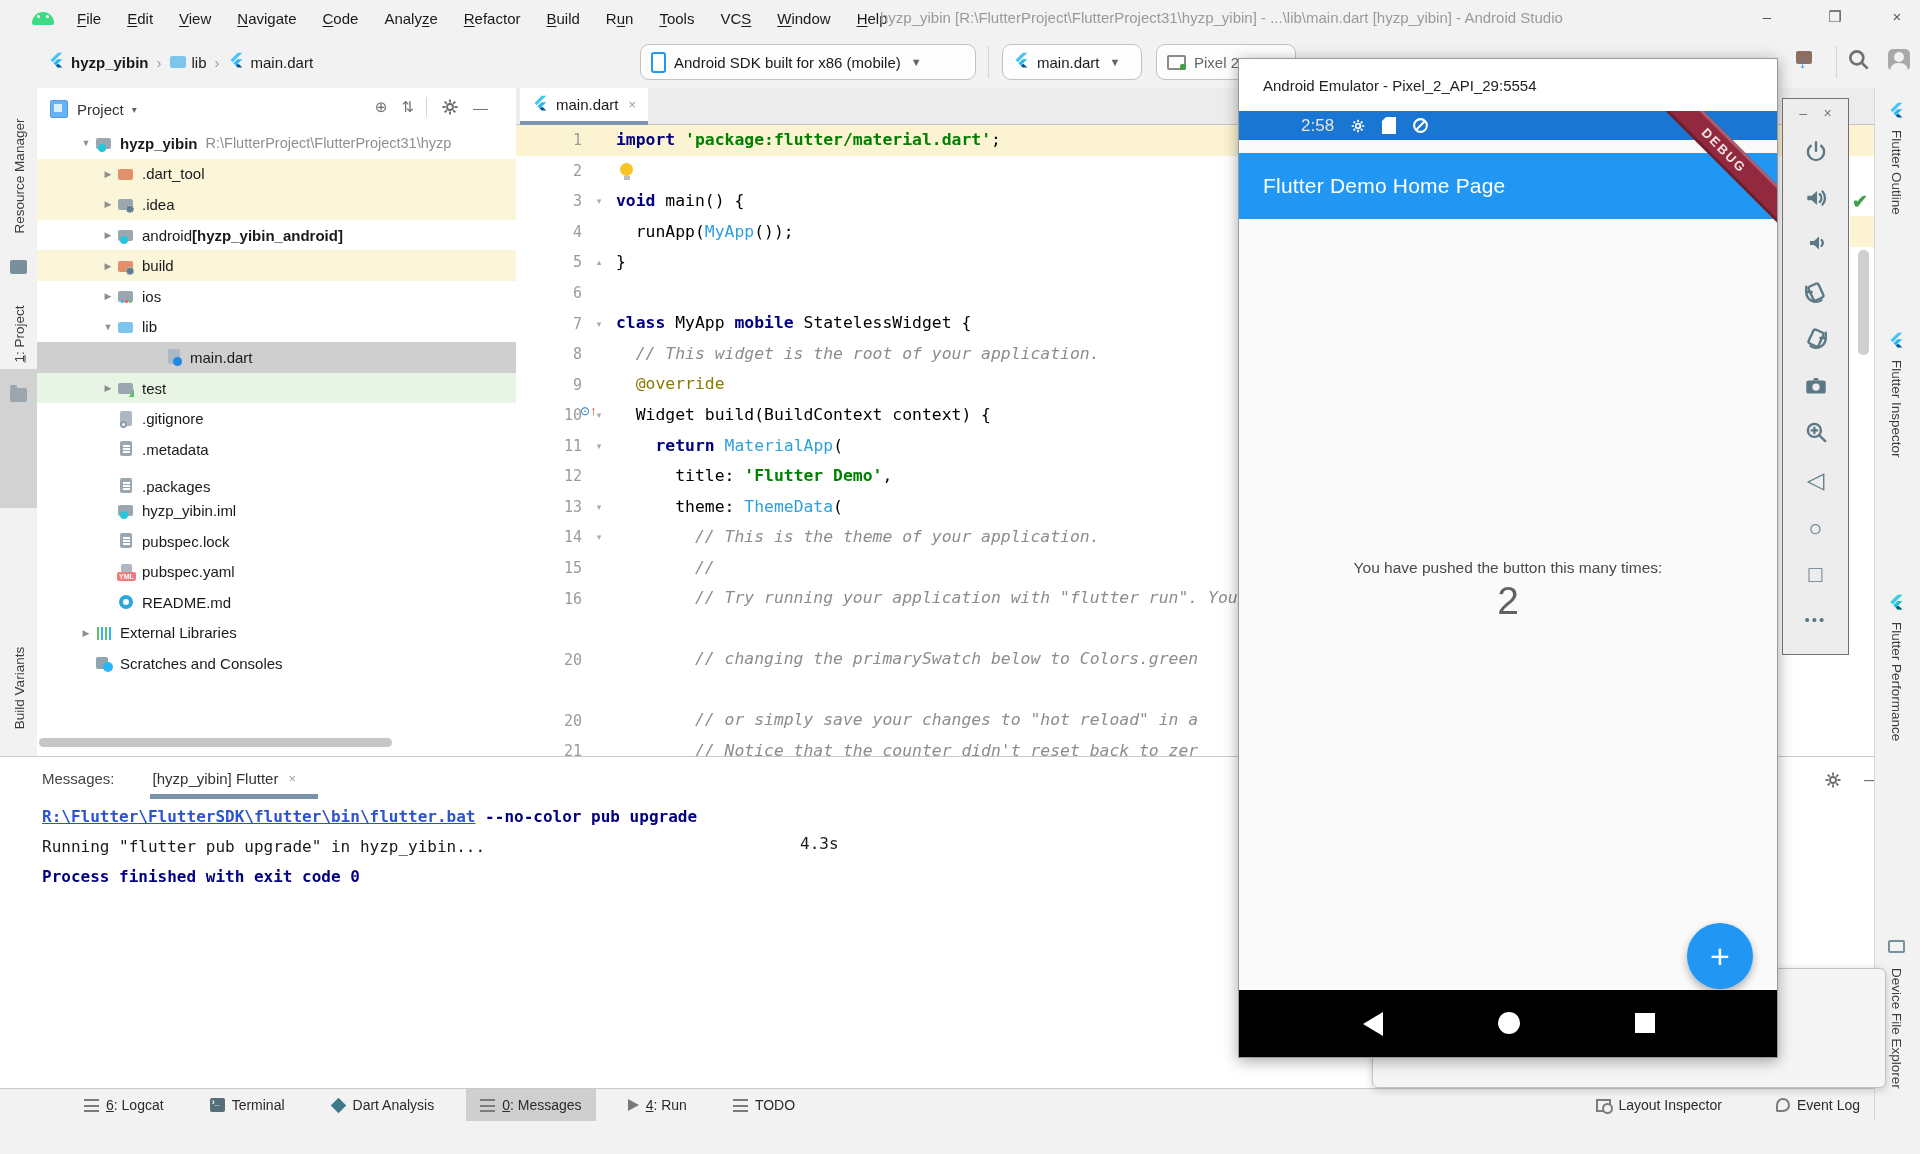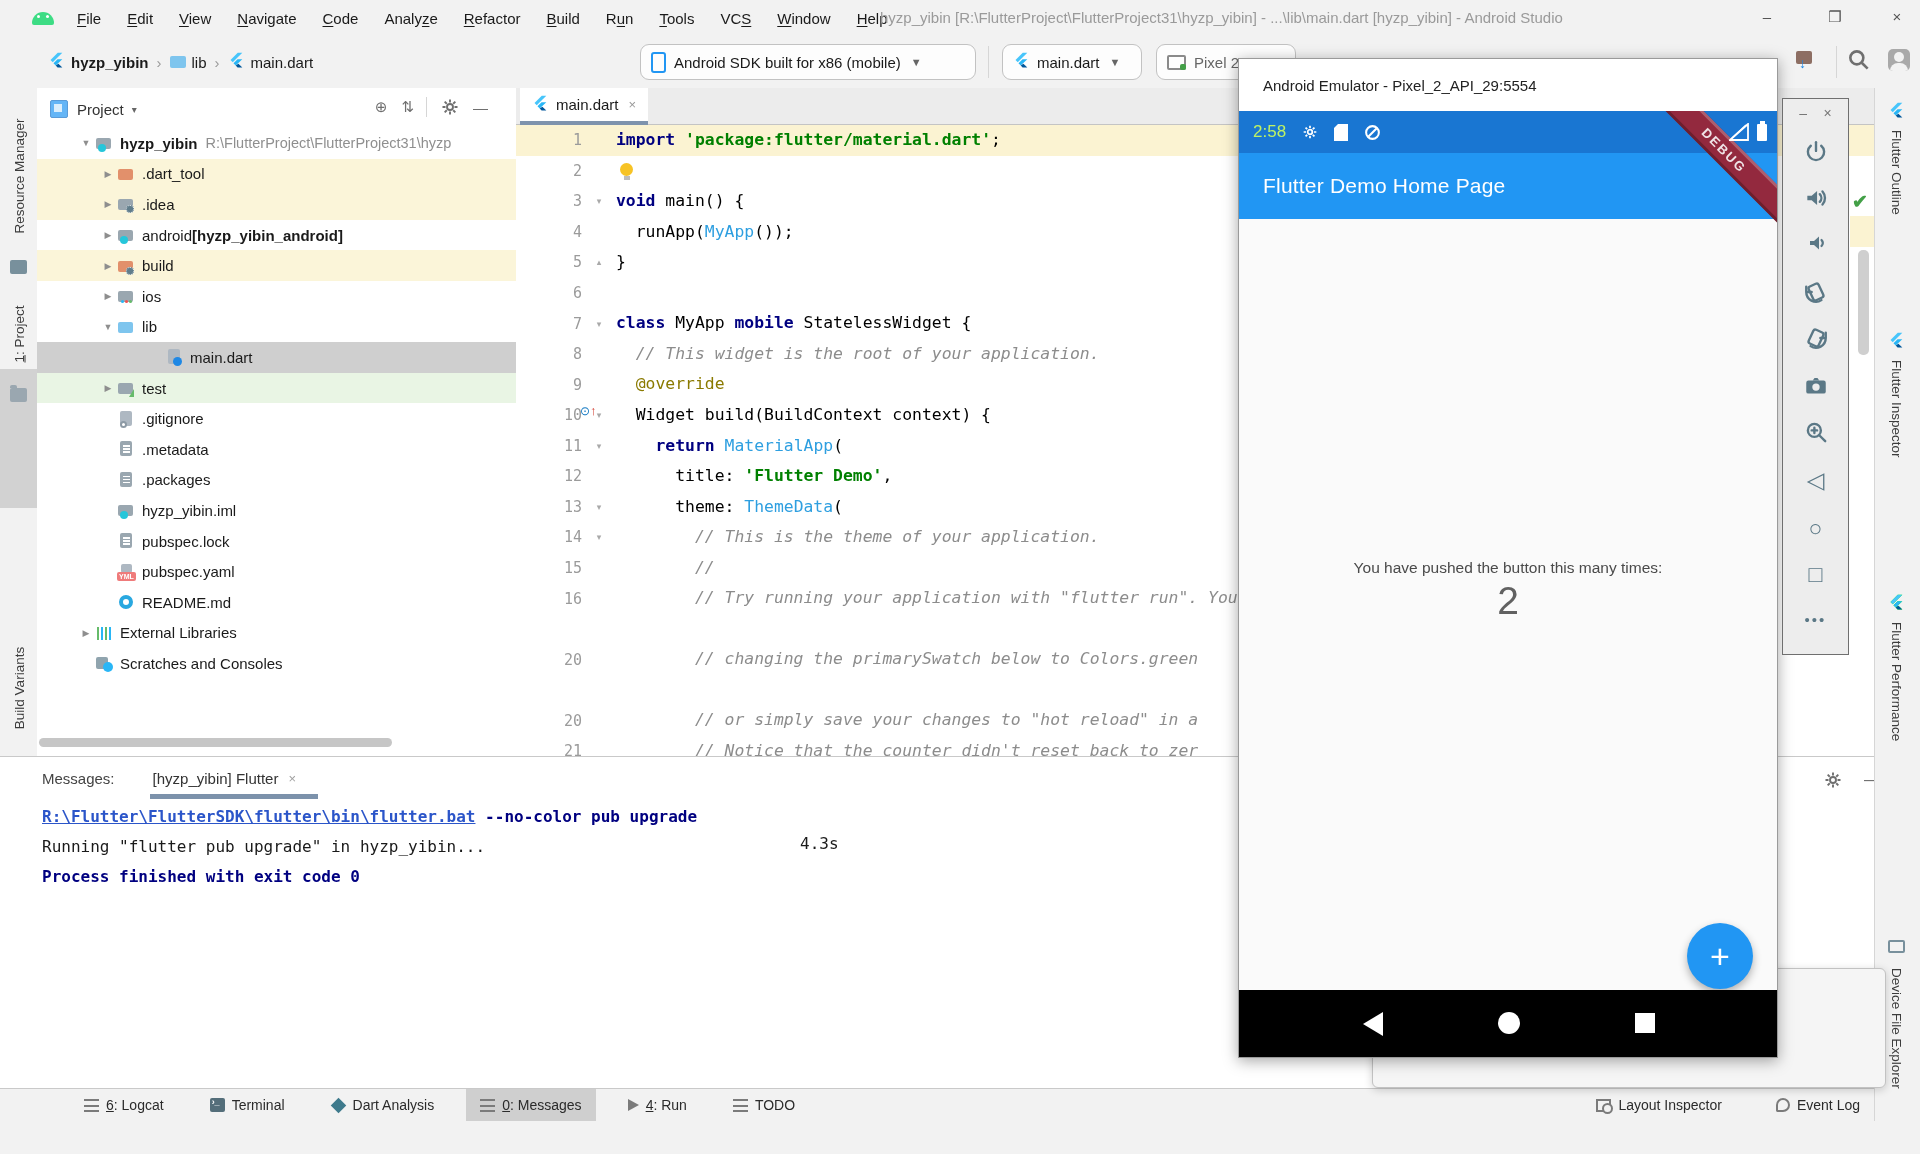--- a/index.html
+++ b/index.html
@@ -133,21 +133,21 @@
   .rt-item{position:absolute;left:14px;writing-mode:vertical-rl;font-size:13.5px;color:#3c3c3c;white-space:nowrap;}
   .rt-ico{position:absolute;left:13px;width:17px;height:17px;}
   .dev-ico{border:2px solid #78909C;border-radius:2px;width:13px;height:9px;box-sizing:content-box;}
   
   #gray-panel{left:1372px;top:968px;width:512px;height:118px;background:#f5f5f5;border:1px solid #c2c2c2;border-radius:6px;box-shadow:0 2px 8px rgba(0,0,0,.18);}
   
   #emu-win{left:1238px;top:58px;width:540px;height:1000px;background:#fff;border:1px solid #9a9a9a;box-sizing:border-box;box-shadow:0 3px 14px rgba(0,0,0,.35);}
   #emu-title{position:absolute;left:0;top:0;width:100%;height:52px;background:#fff;display:flex;align-items:center;font-size:15px;color:#222;}
   #emu-title span{margin-left:24px;}
   #emu-screen{position:absolute;left:0;top:52px;width:100%;height:946px;background:#FAFAFA;overflow:hidden;}
-  #emu-status{position:absolute;left:0;top:0;width:100%;height:42px;display:flex;align-items:center;color:#bef264;}
+  #emu-status{position:absolute;left:0;top:0;width:100%;height:29px;display:flex;align-items:center;color:#e5e5e5;padding-left:48px;}
   #emu-status .time{margin-left:14px;font-size:17px;}
   .st-ic{margin-left:16px;display:flex;align-items:center;}
   #emu-status-right{position:absolute;right:10px;top:0;height:42px;display:flex;align-items:center;gap:8px;z-index:3;}
   .batt{width:10px;height:17px;background:#fff;border-radius:1px;position:relative;}
   .batt::before{content:"";position:absolute;left:2.5px;top:-3px;width:5px;height:3px;background:#fff;}
   #emu-appbar{position:absolute;left:0;top:42px;width:100%;height:66px;display:flex;align-items:center;}
   #emu-appbar span{margin-left:24px;color:#fff;font-size:21px;font-weight:500;letter-spacing:.2px;}
   #debug-ribbon{position:absolute;right:-52px;top:26px;width:210px;height:27px;line-height:27px;text-align:center;transform:rotate(45deg);color:#efe3e6;font-size:13px;font-weight:bold;letter-spacing:2px;z-index:2;box-shadow:inset 0 3px 0 rgba(255,255,255,.25), inset 0 -3px 0 rgba(0,0,0,.25);}
   #emu-body-text{position:absolute;left:0;top:448px;width:100%;text-align:center;font-size:15.5px;color:#4a4a4a;}
   #emu-counter{position:absolute;left:0;top:468px;width:100%;text-align:center;font-size:39px;color:#616161;}
@@ -331,21 +331,21 @@
         <div class="trow" style="padding-left: 62px;">
           <span class="arrow"></span>
           <span class="tico file-ignore"></span>
           <span>.gitignore</span>
         </div>
         <div class="trow" style="padding-left: 62px;">
           <span class="arrow"></span>
           <span class="tico file-text"></span>
           <span>.metadata</span>
         </div>
-        <div class="trow" style="padding-left: 62px;">
+        <div class="trow" style="padding-left: 62px; align-items: flex-end;">
           <span class="arrow"></span>
           <span class="tico file-text"></span>
           <span>.packages</span>
         </div>
         <div class="trow" style="padding-left: 62px;">
           <span class="arrow"></span>
           <span class="tico flutter-folder"></span>
           <span>hyzp_yibin.iml</span>
         </div>
         <div class="trow" style="padding-left: 62px;">

